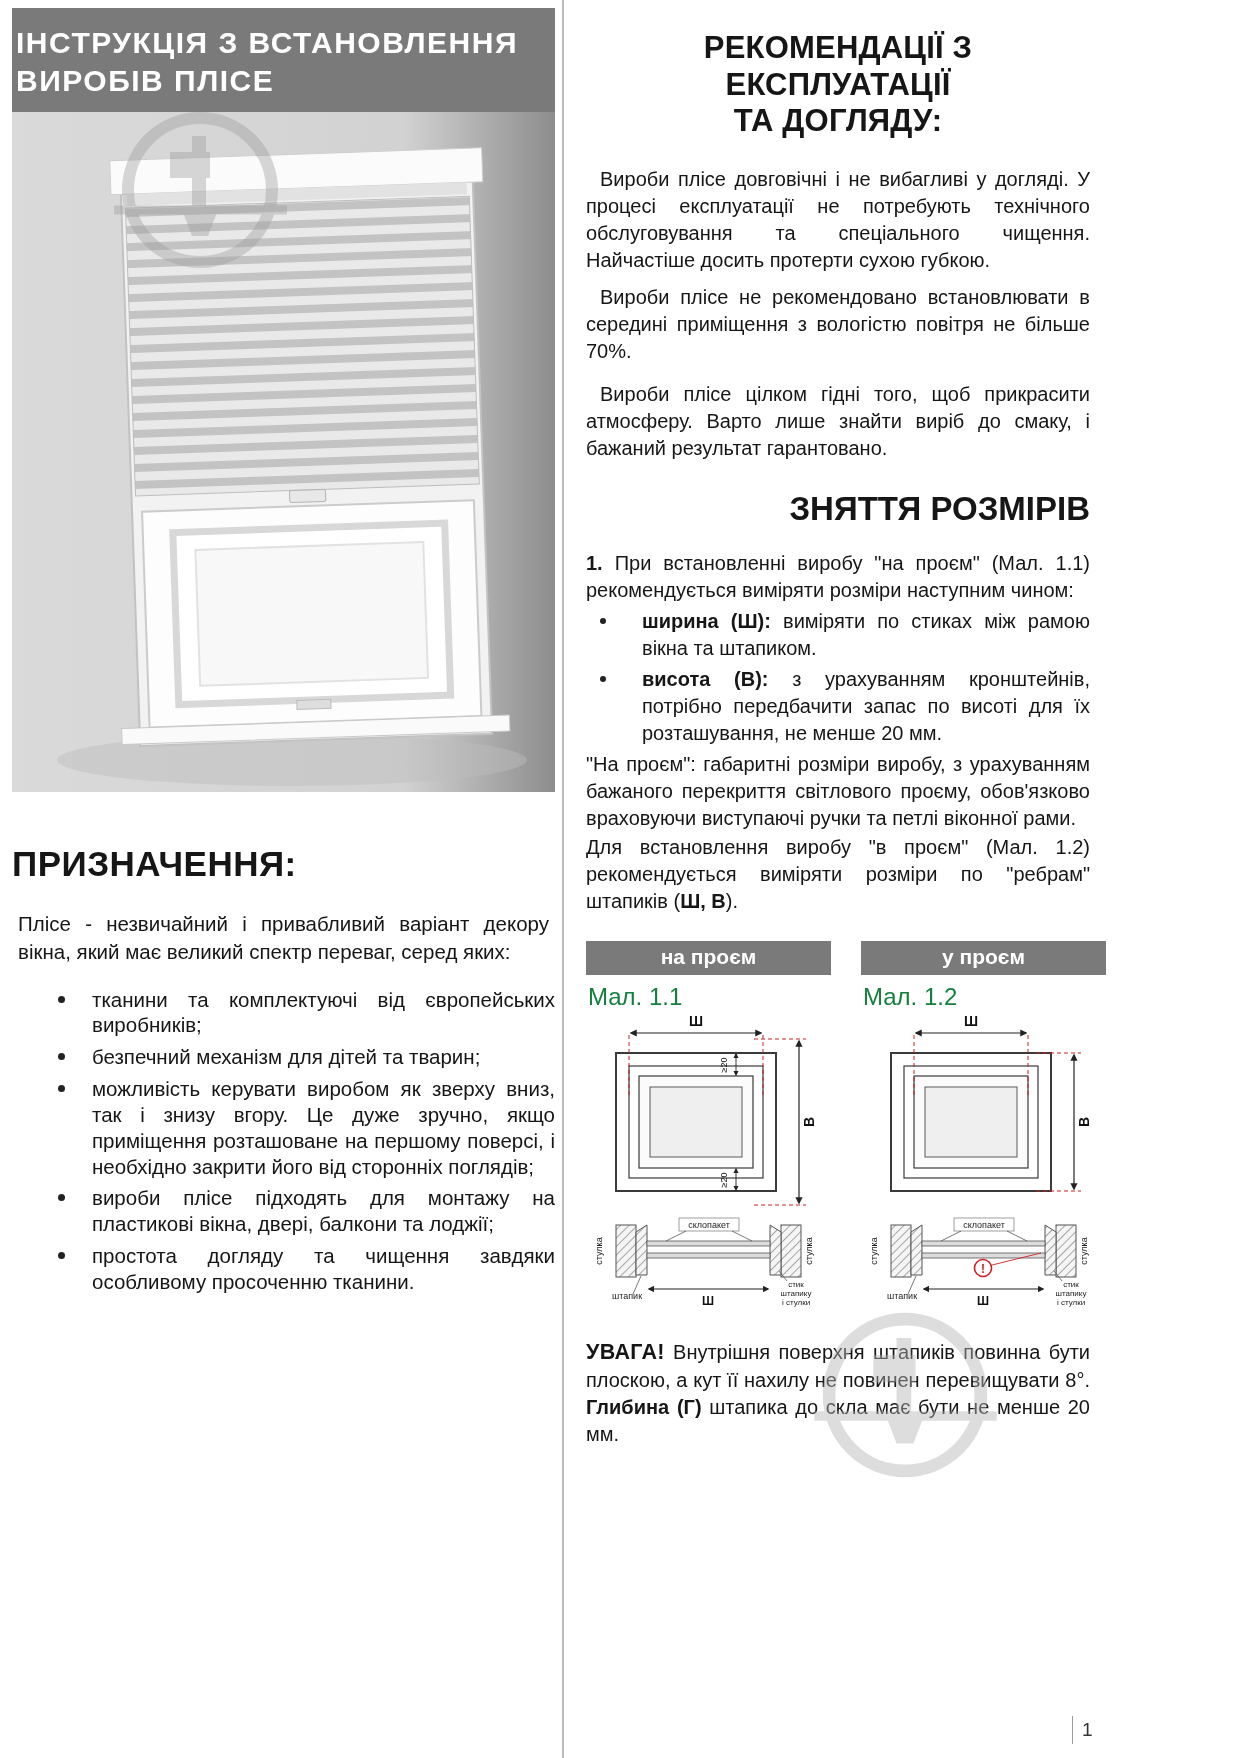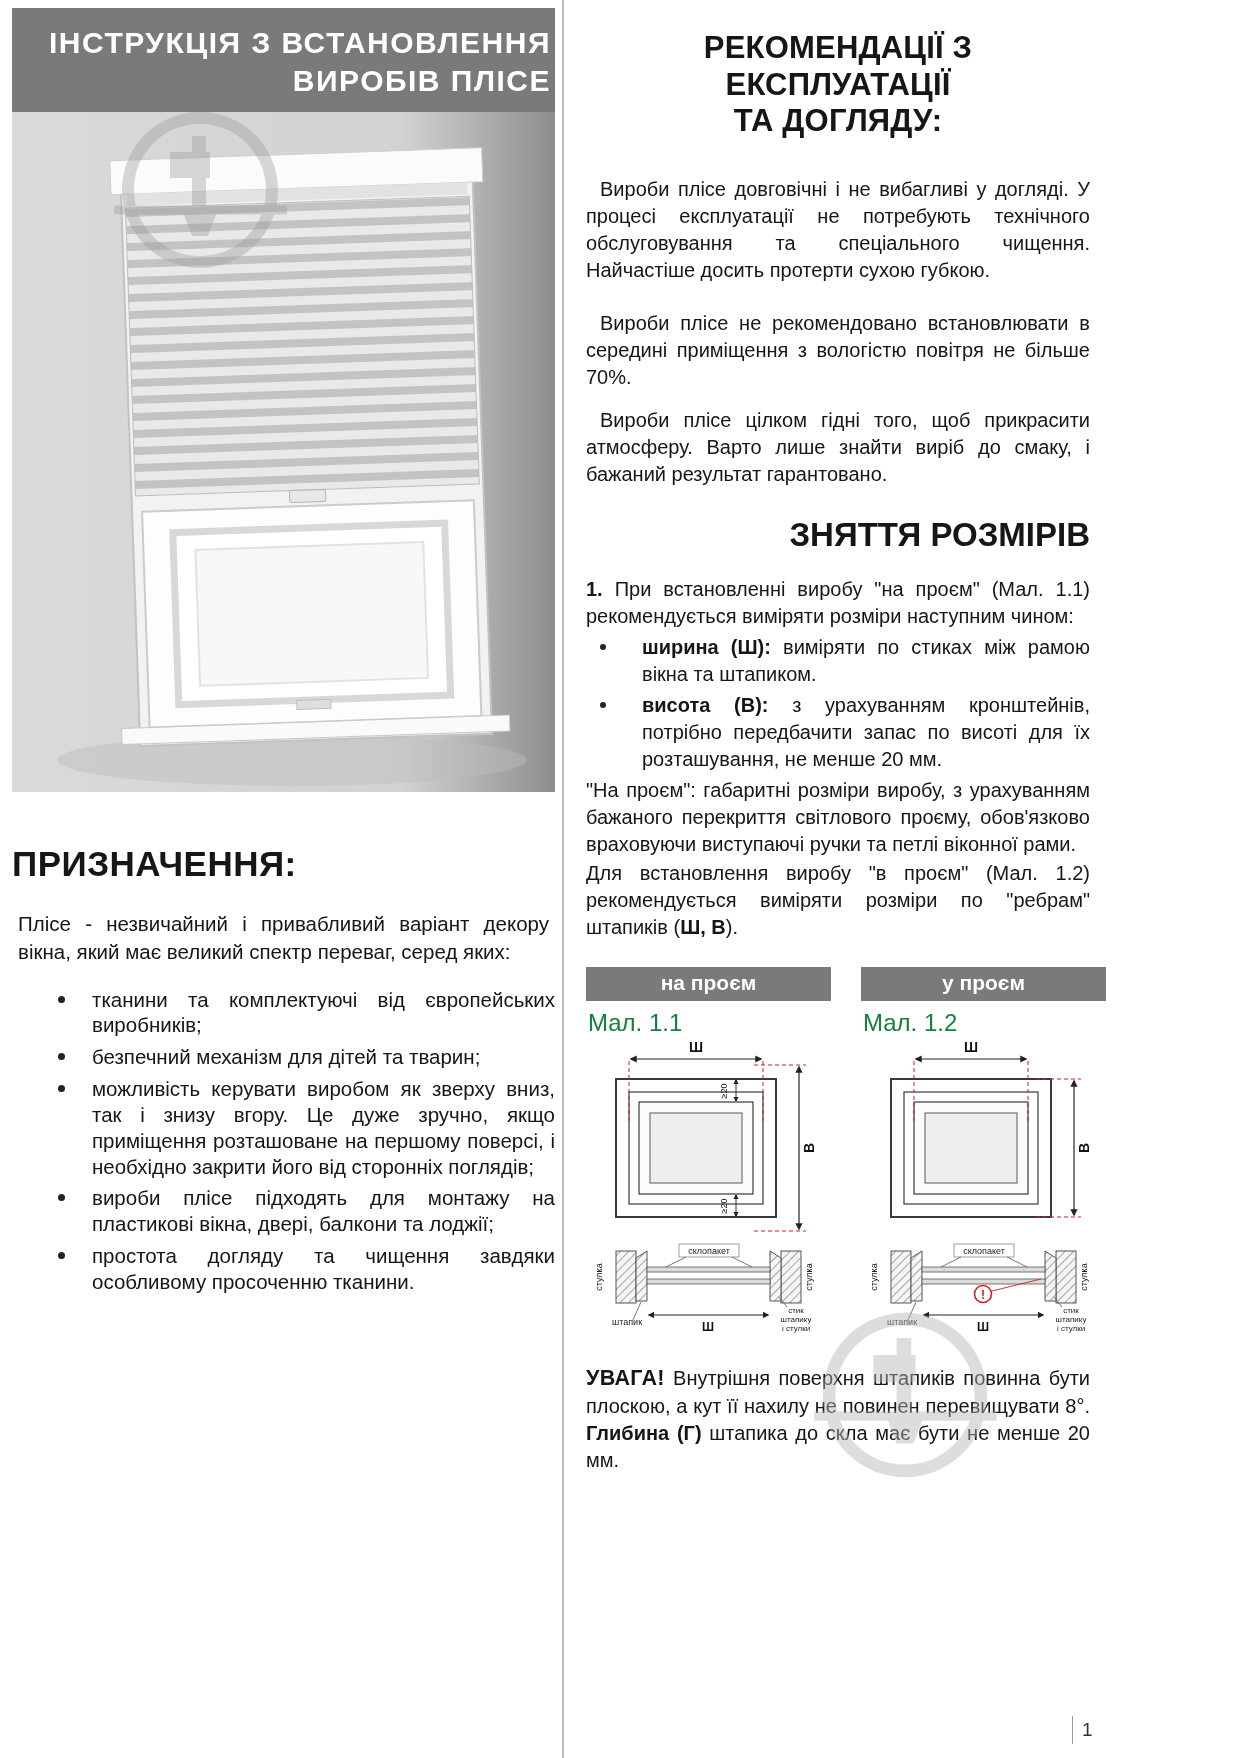--- a/index.html
+++ b/index.html
@@ -6,37 +6,37 @@
   body{
     width:1245px;height:1758px;position:relative;overflow:hidden;
     background:#ffffff;color:#161616;
     font-family:"Liberation Sans",sans-serif;
   }
   .divider{position:absolute;left:562px;top:0;width:2px;height:1758px;background:#bcbcbc}
 
   
   .col-left{position:absolute;left:12px;top:8px;width:543px}
   .lc-header{
-    background:#7a7a7a;color:#fff;text-align:right;
+    background:#7a7a7a;color:#fff;text-align:left;
     padding:16px 4px 13px;font-weight:bold;font-size:30px;line-height:1.25;letter-spacing:1.5px;
   }
   .illustration{width:543px;height:680px;display:block}
   .h-purpose{margin:52px 0 0;text-align:left;font-size:35px;font-weight:bold;letter-spacing:.5px}
   .lbody{font-size:20.5px;line-height:1.38;text-align:justify}
   .intro{margin:26px 0 0;padding:0 6px}
   .plist{list-style:none;margin:20px 0 0;padding:0}
   .plist li{position:relative;padding-left:80px;margin-bottom:6px;font-size:20.5px;line-height:1.26;text-align:justify}
   .plist li::before{content:"";position:absolute;left:46px;top:9px;width:7px;height:7px;border-radius:50%;background:#222}
 
   
   .col-right{position:absolute;left:586px;top:0;width:504px}
   .rbody{font-size:20px;line-height:1.35;text-align:justify;margin:0}
   .h-care{margin:30px 10px 0;text-align:center;font-size:31px;font-weight:bold;line-height:1.18;letter-spacing:.2px}
   .h-measure{margin:28px 0 0;text-align:right;font-size:33px;font-weight:bold}
-  .mt26{margin-top:36px}.mt10{margin-top:26px}.mt16{margin-top:16px}.mt22{margin-top:22px}.mt2{margin-top:2px}
+  .mt26{margin-top:26px}.mt10{margin-top:10px}.mt16{margin-top:16px}.mt22{margin-top:22px}.mt2{margin-top:2px}
   .ind{text-indent:14px}
   .mlist{list-style:none;margin:4px 0 0;padding:0}
   .mlist li{position:relative;padding-left:56px;margin-bottom:4px;font-size:20px;line-height:1.35;text-align:justify}
   .mlist li::before{content:"";position:absolute;left:14px;top:10px;width:6px;height:6px;border-radius:50%;background:#222}
 
   .diagrams{display:flex;gap:30px;margin-top:26px}
   .panel{width:245px}
   .panel-header{background:#7a7a7a;color:#fff;font-weight:bold;font-size:21px;text-align:center;padding:4px 0 6px}
   .panel-caption{font-size:24px;margin:8px 0 0 2px;color:#15803d}
   .dsvg{width:245px;height:295px;display:block;margin-top:2px}

